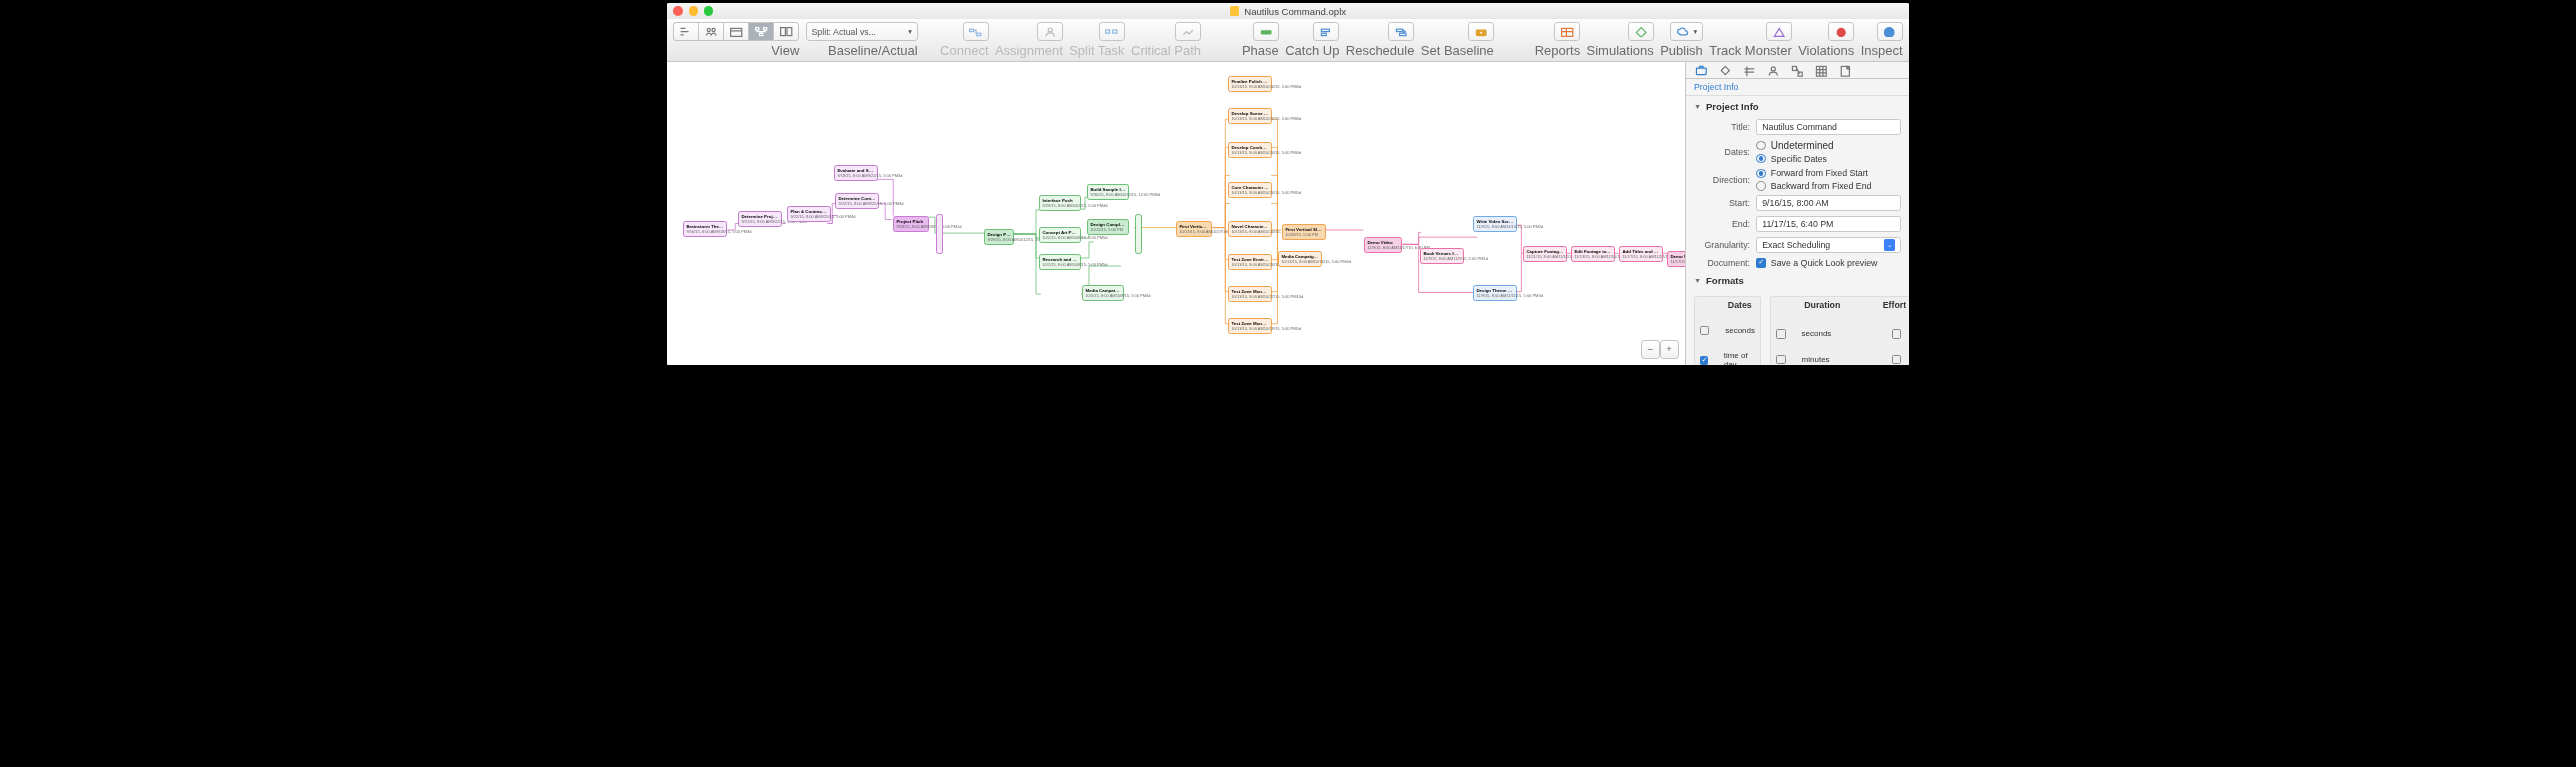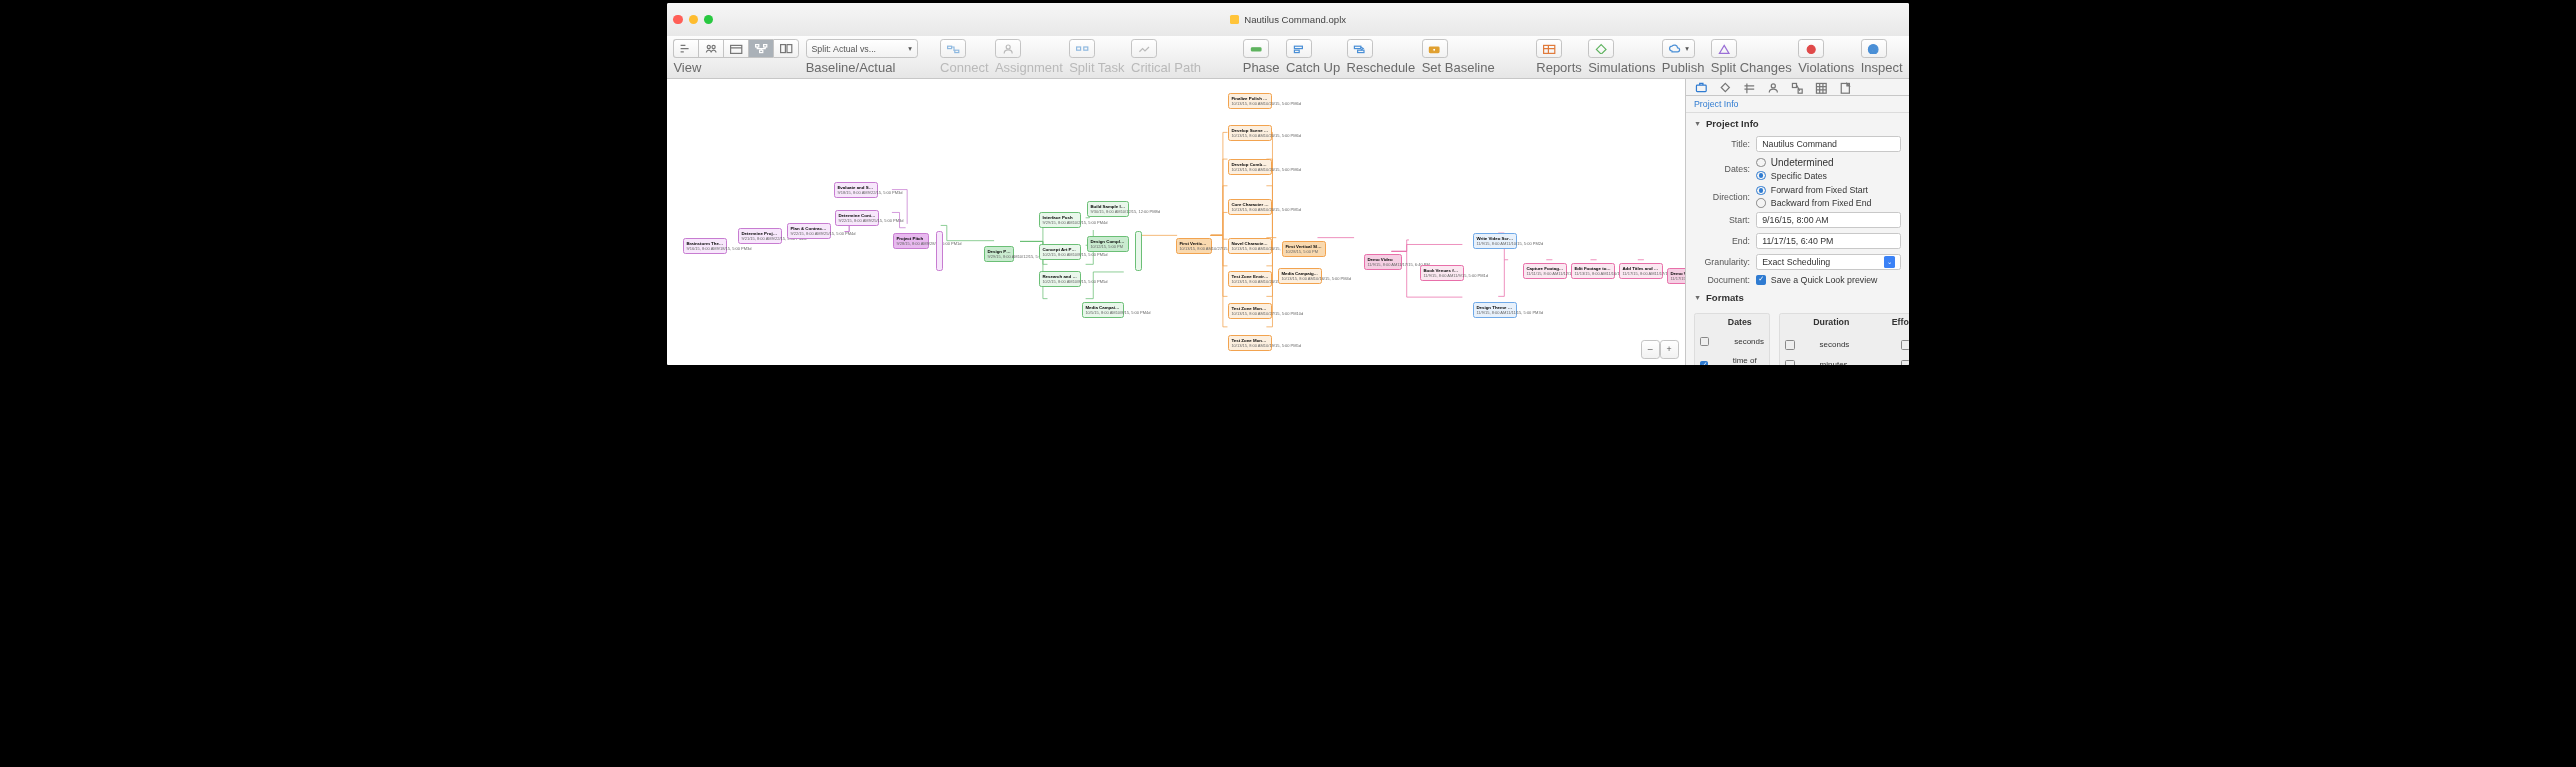--- a/index.html
+++ b/index.html
@@ -1,26 +1,26 @@
 <!DOCTYPE html>
 <html style="font-size:13px"><head>
 <meta charset="utf-8">
 <style>
 * { box-sizing: border-box; font-family: -apple-system, "Helvetica Neue", Arial, sans-serif; }
 body { margin: 0; background: #000; }
 .window { position: relative; width: 1248px; height: 368px; margin: 0 auto; background: #f6f6f6; border: 3.2px solid #000; border-radius: 4.8px; overflow: hidden; display: flex; flex-direction: column; }
-.titlebar { height: 33px; background: linear-gradient(#f6f6f6,#e8e8e8); display: flex; align-items: center; position: relative; font-size: 9.6px; color: #444; }
+.titlebar { height: 16px; background: linear-gradient(#f6f6f6,#e8e8e8); display: flex; align-items: center; position: relative; font-size: 9.6px; color: #444; }
 .traffic { position: absolute; left: 6.4px; display: flex; gap: 5.6px; }
 .traffic span { width: 9.6px; height: 9.6px; border-radius: 50%; display: inline-block; }
 .tl-red{background:#ff5f57;} .tl-yel{background:#febc2e;} .tl-grn{background:#28c840;}
 .title-center { margin: 0 auto; display: flex; align-items: center; gap: 4.8px; }
 .doc-icon { width:9.6px; height:9.6px; background:#ffc43a; border-radius:1.6px; }
 
 .toolbar { height: 43px; background: linear-gradient(#fdfdfd,#e6e6e6); border-bottom: 0.8px solid #c7c7c7; display: flex; align-items: flex-start; padding: 3.2px 6.4px 0 6.4px; font-size: 8px; color: #555; gap: 6.4px; }
-.tool-group { display:flex; flex-direction:column; align-items:flex-start; gap:1.6px; }
+.tool-group { display:flex; flex-direction:column; align-items:flex-end; gap:1.6px; }
 .seg { display:flex; }
 .btn { height:19px; min-width:22.4px; background:linear-gradient(#fff,#f2f2f2); border:0.8px solid #c4c4c4; border-radius:3.2px; display:flex; align-items:center; justify-content:center; font-size:8.8px; color:#555; padding:0 4.8px; }
 .seg .btn { border-radius:0; border-right:none; }
 .seg .btn:first-child{border-radius:3.2px 0 0 3.2px;} .seg .btn:last-child{border-radius:0 3.2px 3.2px 0;border-right:0.8px solid #c4c4c4;}
 .btn.sel{background:#aab1b8;color:#fff;}
 .drop { width:112px; justify-content:space-between; }
 .chev::after{content:"▾"; font-size:7.2px; color:#555; margin-left:3.2px;}
 .tool-label{font-size:13px;color:#6a6a6a;}
 .spacer{flex:none;width:9.6px;}
 .flex-spacer{flex:1;}
@@ -57,21 +57,21 @@
 .radio.sel{border-color:#2f7bd1;}
 .radio.sel::after{content:"";position:absolute;inset:1.6px;background:#2f7bd1;border-radius:50%;}
 .check{width:9.6px;height:9.6px;border:0.8px solid #888;border-radius:1.6px;display:inline-block;margin-right:4.8px;position:relative;}
 .check.sel{background:#2f7bd1;border-color:#2f7bd1;}
 .check.sel::after{content:"✓";color:#fff;font-size:7.2px;position:absolute;top:-1.6px;left:0.8px;}
 .select{flex:1;height:16px;background:#fff;border:0.8px solid #c8c8c8;border-radius:2.4px;padding:0 4.8px;font-size:8.8px;display:flex;align-items:center;justify-content:space-between;}
 .select .arrow{width:11.2px;height:11.2px;background:#3b82f6;border-radius:1.6px;color:#fff;display:flex;align-items:center;justify-content:center;font-size:6.4px;}
 .formats{padding:4.8px 8px;display:flex;gap:9.6px;}
 .fmt-col{flex:1;background:#eee;border:0.8px solid #ddd;border-radius:2.4px;padding:3.2px 4.8px;font-size:8px;}
 .fmt-col h4{margin:0 0 3.2px 0;font-size:8.8px;font-weight:600;padding-left:28px;}
-.fmt-row{display:flex;align-items:center;gap:20px;margin:10px 0;}
+.fmt-row{display:flex;align-items:center;gap:11px;margin:16px 0;}
 
 svg.icon{width:13px;height:13px;stroke:#777;stroke-width:1.5;fill:none;}
 .btn svg.icon{width:14.4px;height:11.2px;}
 .link{stroke-width:1;fill:none;}
 </style>
 </head>
 <body>
 
 <div class="window">
   <div class="titlebar">
@@ -236,21 +236,21 @@
           </svg>
         </div>
       <span class="tool-label">Publish</span>
     </div>
     <div class="tool-group">
       <div class="btn">
           <svg class="icon" style="stroke:#9a6fd6" viewBox="0 0 18 14" width="14.4" height="11.2">
             <path d="M9 3l6 10H3z"></path>
           </svg>
         </div>
-      <span class="tool-label">Split Changes</span>
+      <span class="tool-label">Track Monster</span>
     </div>
     <div class="tool-group">
       <div class="btn">
           <svg class="icon" style="stroke:#e04a4a;fill:#e04a4a" viewBox="0 0 18 14" width="14.4" height="11.2">
             <circle cx="9" cy="8" r="5"></circle>
           </svg>
         </div>
       <span class="tool-label">Violations</span>
     </div>
     <div class="tool-group">

